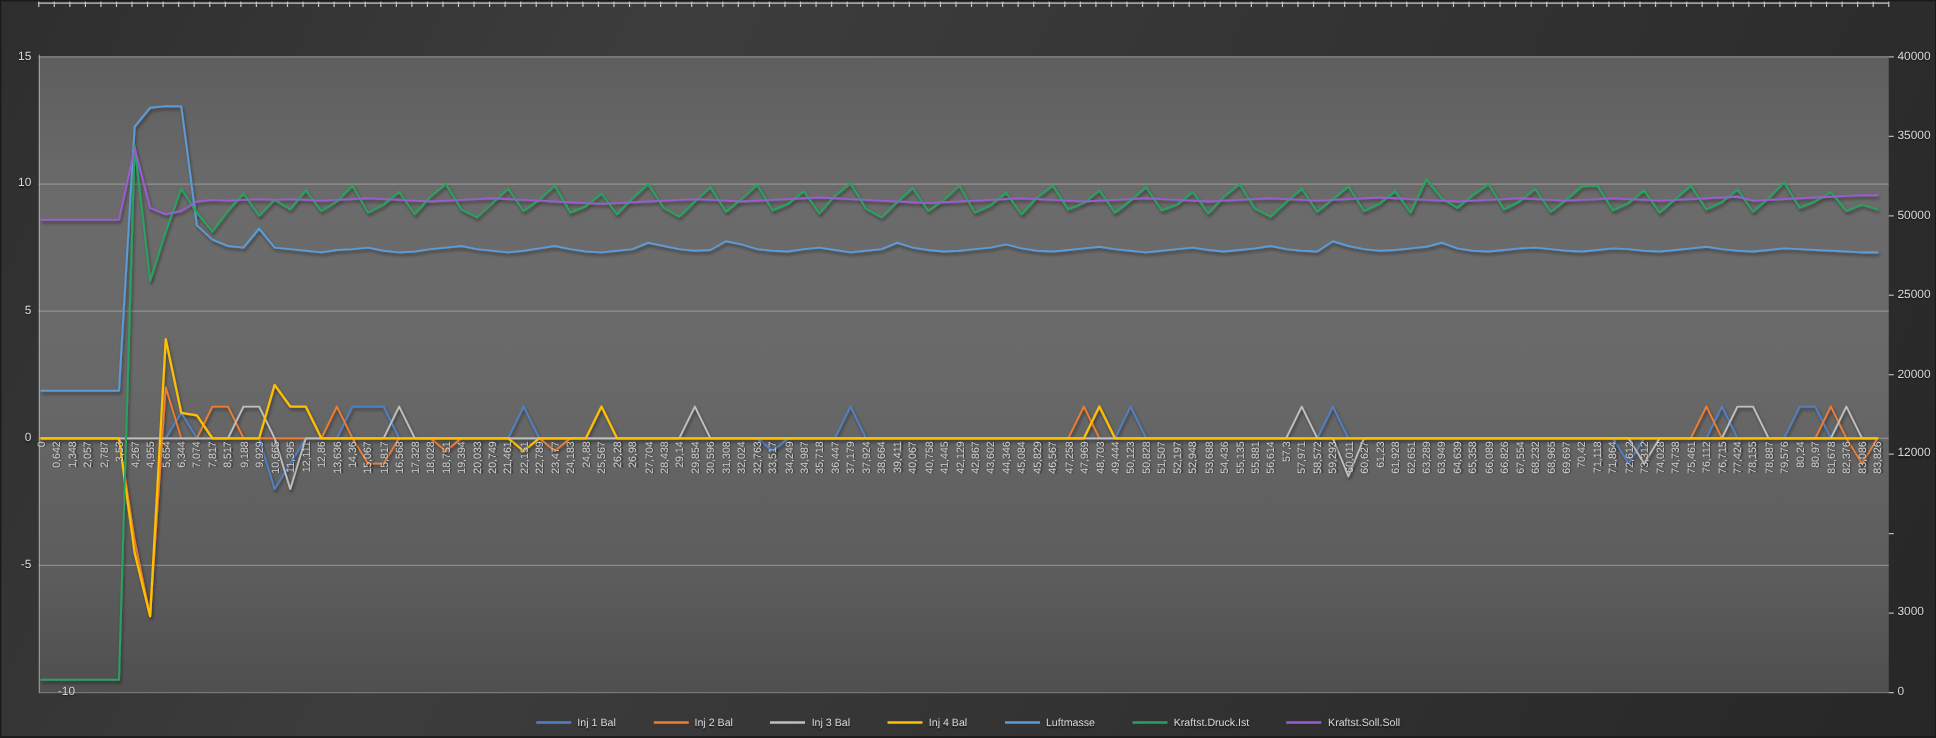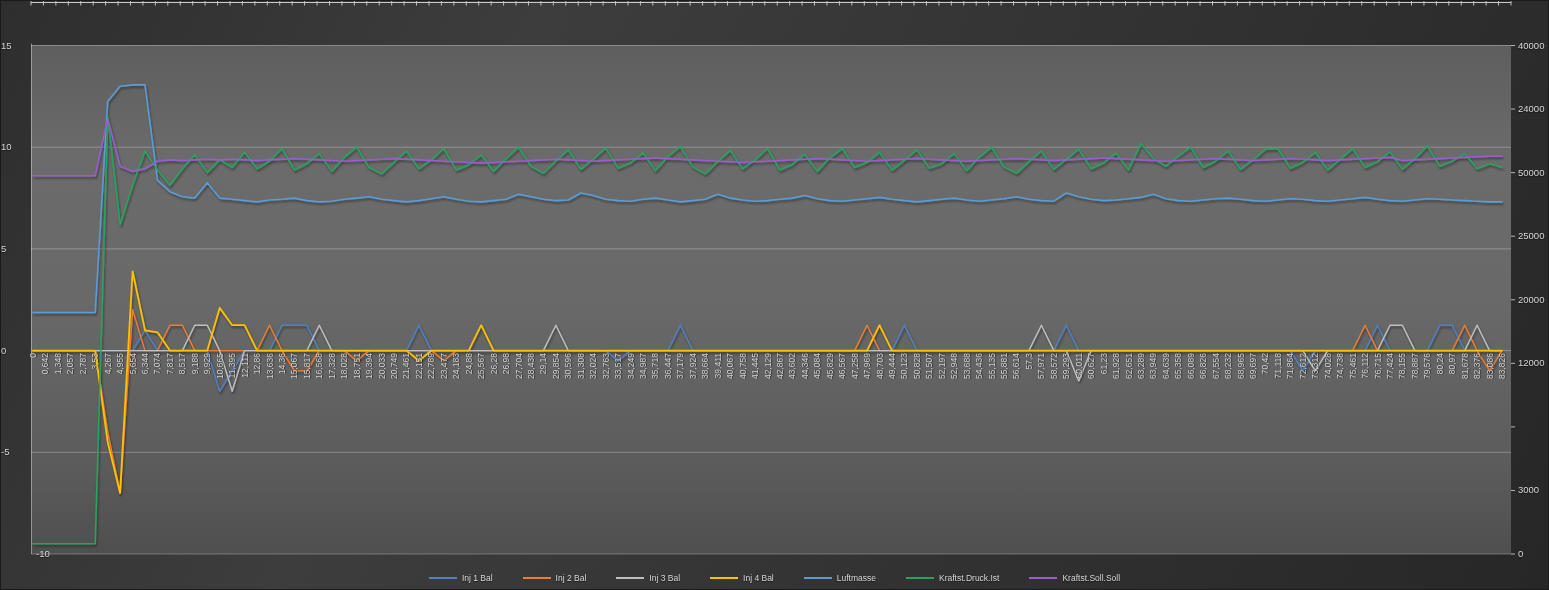--- a/index.html
+++ b/index.html
@@ -12,21 +12,21 @@
   #plot-bg{
     position:absolute;left:30px;top:44px;width:1480px;height:509px;
     background:linear-gradient(180deg,#5e5e5e 0%,#6b6b6b 22%,#696969 50%,#5c5c5c 82%,#4f4f4f 100%);
   }
   #chart-title{
     position:absolute;left:0;top:9px;width:100%;text-align:center;
     font-size:13.5px;font-weight:bold;color:#f4f4f4;letter-spacing:.3px;
     text-shadow:1px 1px 2px rgba(0,0,0,.85);
   }
   svg{position:absolute;left:0;top:0;}
-  .ylab{position:absolute;width:24px;text-align:left;font-size:9.5px;color:#d6d6d6;
+  .ylab{position:absolute;width:24px;text-align:right;font-size:9.5px;color:#d6d6d6;
         text-shadow:0 1px 1px rgba(0,0,0,.5);}
   .yrlab{position:absolute;text-align:left;font-size:9.5px;color:#d6d6d6;
         text-shadow:0 1px 1px rgba(0,0,0,.5);}
   .xlab{position:absolute;width:60px;height:12px;line-height:12px;text-align:right;
         transform:rotate(-90deg);transform-origin:100% 0;
         font-size:8.5px;color:#d2d2d2;text-shadow:0 1px 1px rgba(0,0,0,.55);white-space:nowrap;}
   #legend{
     position:absolute;left:0;bottom:6px;width:100%;
     display:flex;justify-content:center;align-items:center;gap:30px;
   }
@@ -195,21 +195,21 @@
   <div id="left-axis">
       <div class="ylab" style="left: 0px; top: 38.5px;">15</div>
       <div class="ylab" style="left: 0px; top: 140.2px;">10</div>
       <div class="ylab" style="left: 0px; top: 241.9px;">5</div>
       <div class="ylab" style="left: 0px; top: 343.6px;">0</div>
       <div class="ylab" style="left: 0px; top: 445.3px;">-5</div>
       <div class="ylab" style="left: 0px; top: 547px; padding-left: 35px;">-10</div>
     </div>
   <div id="right-axis">
       <div class="yrlab" style="left: 1517px; top: 38.5px;">40000</div>
-      <div class="yrlab" style="left: 1517px; top: 102.062px;">24000</div>
+      <div class="yrlab" style="left: 1517px; top: 102.062px;">35000</div>
       <div class="yrlab" style="left: 1517px; top: 165.625px;">50000</div>
       <div class="yrlab" style="left: 1517px; top: 229.188px;">25000</div>
       <div class="yrlab" style="left: 1517px; top: 292.75px;">20000</div>
       <div class="yrlab" style="left: 1517px; top: 356.312px;">12000</div>
       <div class="yrlab" style="left: 1553px; top: 419.875px;">10000</div>
       <div class="yrlab" style="left: 1517px; top: 483.438px;">3000</div>
       <div class="yrlab" style="left: 1517px; top: 547px;">0</div>
     </div>
   <div id="x-axis">
       <div class="xlab" style="left: -34px; top: 352px;">0</div>

